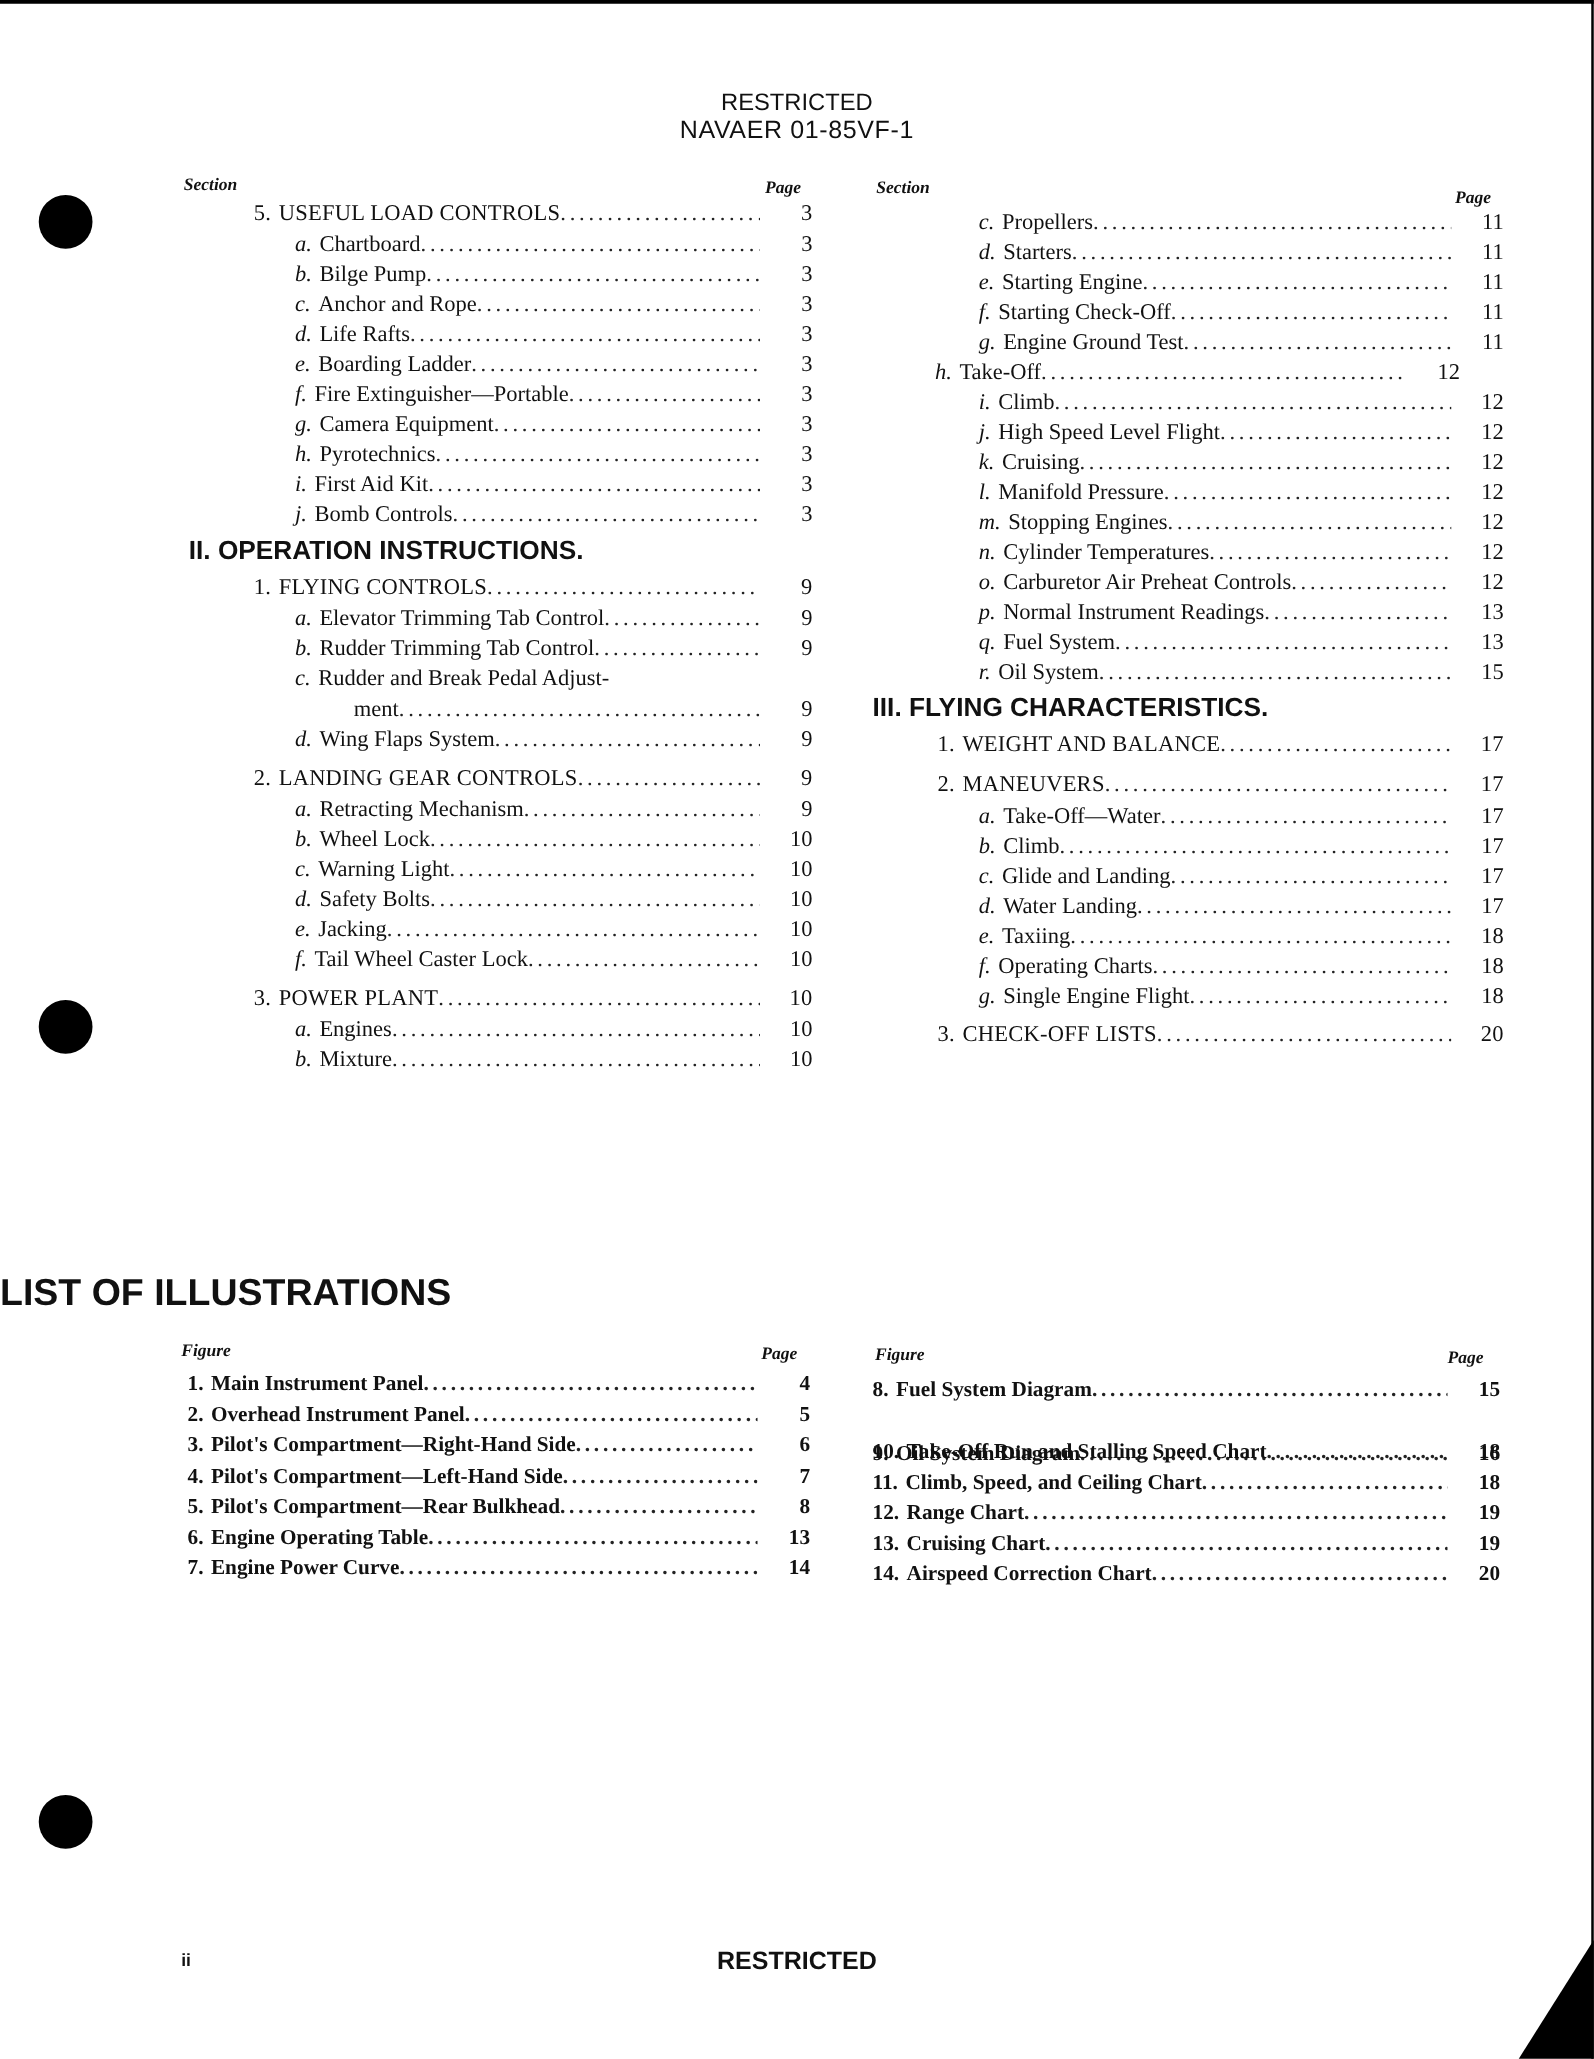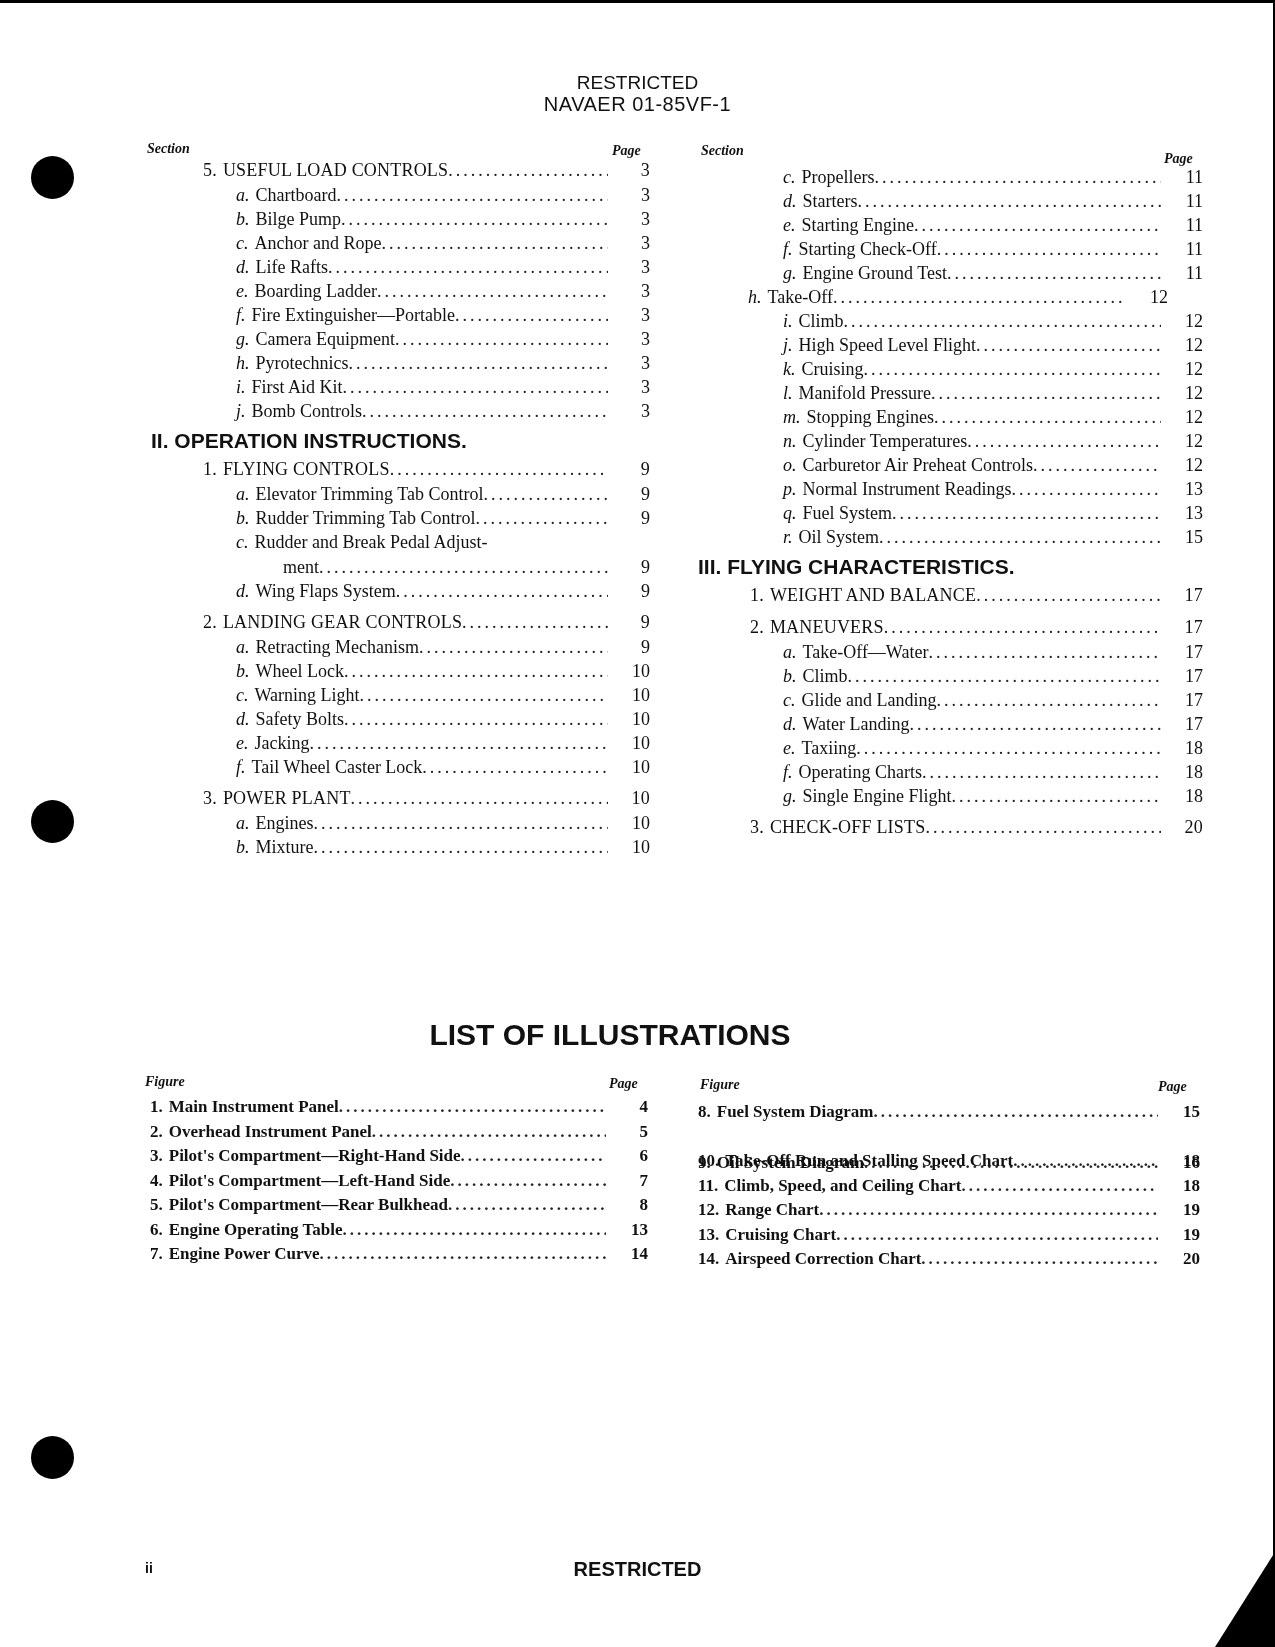--- a/index.html
+++ b/index.html
@@ -19,21 +19,21 @@
   .row { position:absolute; display:flex; align-items:baseline; font-size:18px; white-space:nowrap; }
   .row .lbl { flex:0 0 auto; }
   .row .lbl i { font-style:italic; margin-right:6px; }
   .row .dots { flex:1 1 auto; overflow:hidden; letter-spacing:3px; color:#222; }
   .row .dots::before { content:"....................................................................................................................."; }
   .row .pg { flex:0 0 auto; width:42px; text-align:right; }
   .upper { letter-spacing:0.2px; }
   .major { position:absolute; font-family:"Liberation Sans","DejaVu Sans",sans-serif;
            font-weight:bold; font-size:21px; }
 
-  .ill-title { position:absolute; left:0; width:1220px; top:1018px; text-align:center;
+  .ill-title { position:absolute; left:0; width:1220px; top:1018px; text-align:left;
                font-family:"Liberation Sans","DejaVu Sans",sans-serif; font-weight:bold; font-size:30px; }
   .ill .row { font-size:17px; font-weight:bold; font-family:"Liberation Serif","DejaVu Serif",serif; }
 
   .foot-pg { position:absolute; left:145px; top:1560px; font-family:"Liberation Sans","DejaVu Sans",sans-serif; font-weight:bold; font-size:14px; }
   .foot { position:absolute; left:0; width:1275px; top:1558px; text-align:center;
           font-family:"Liberation Sans","DejaVu Sans",sans-serif; font-weight:bold; font-size:20px; }
 </style>
 </head>
 <body>
 

